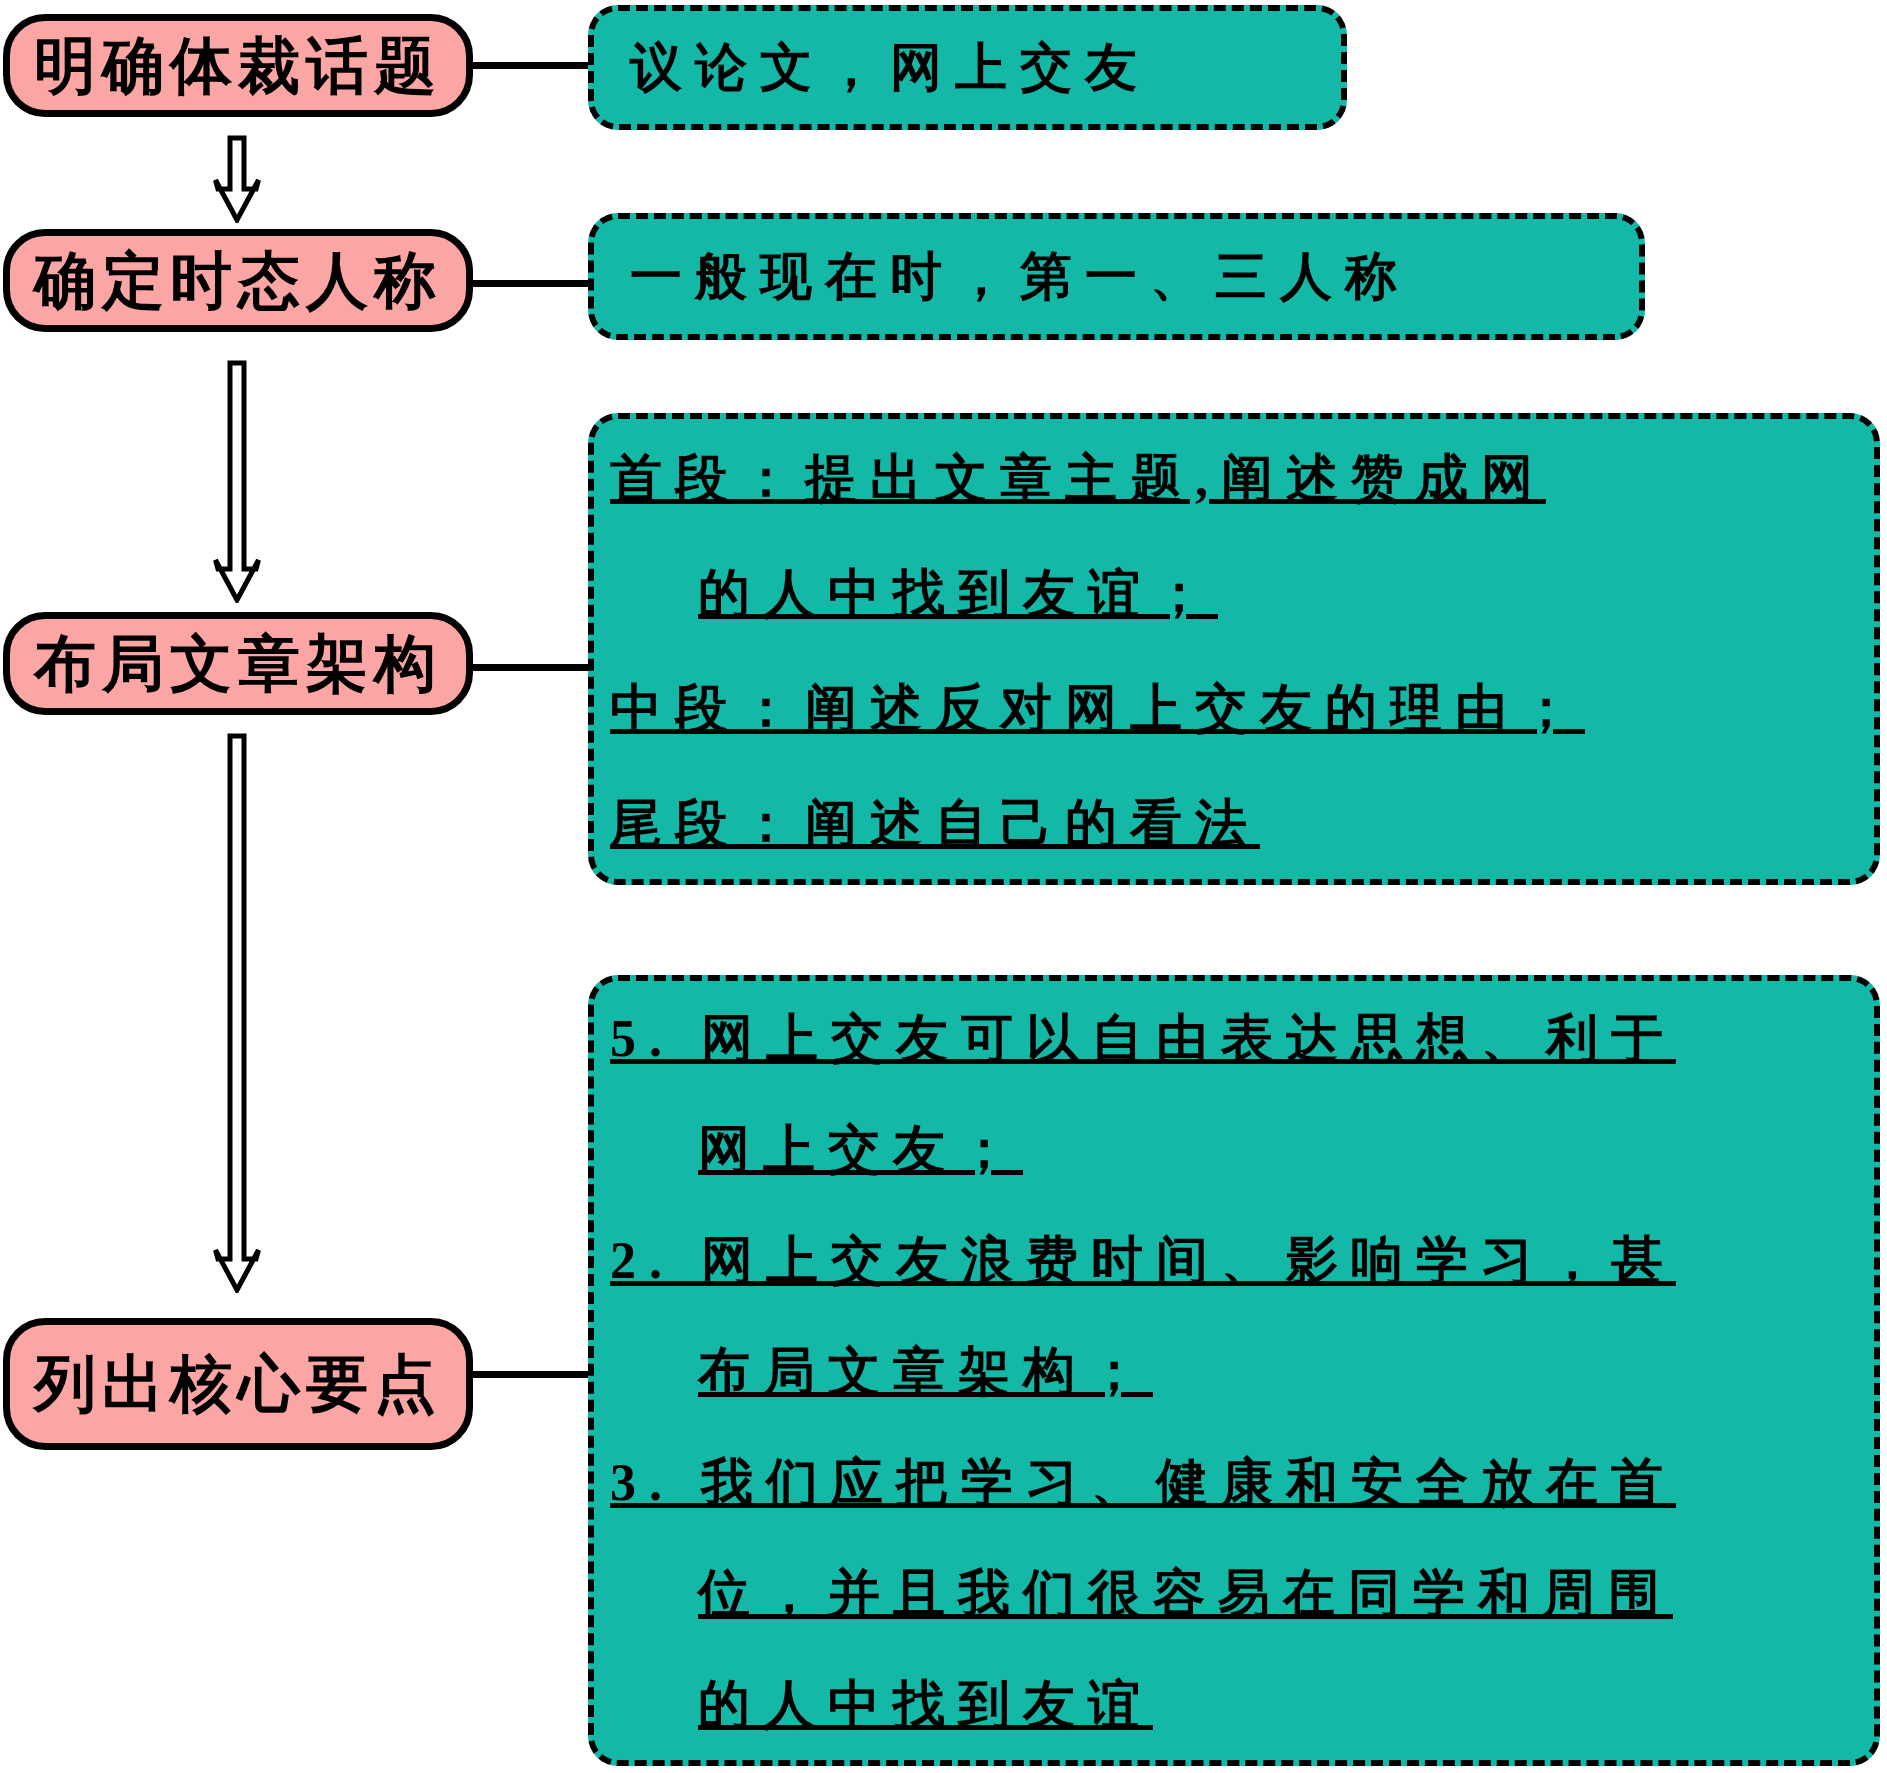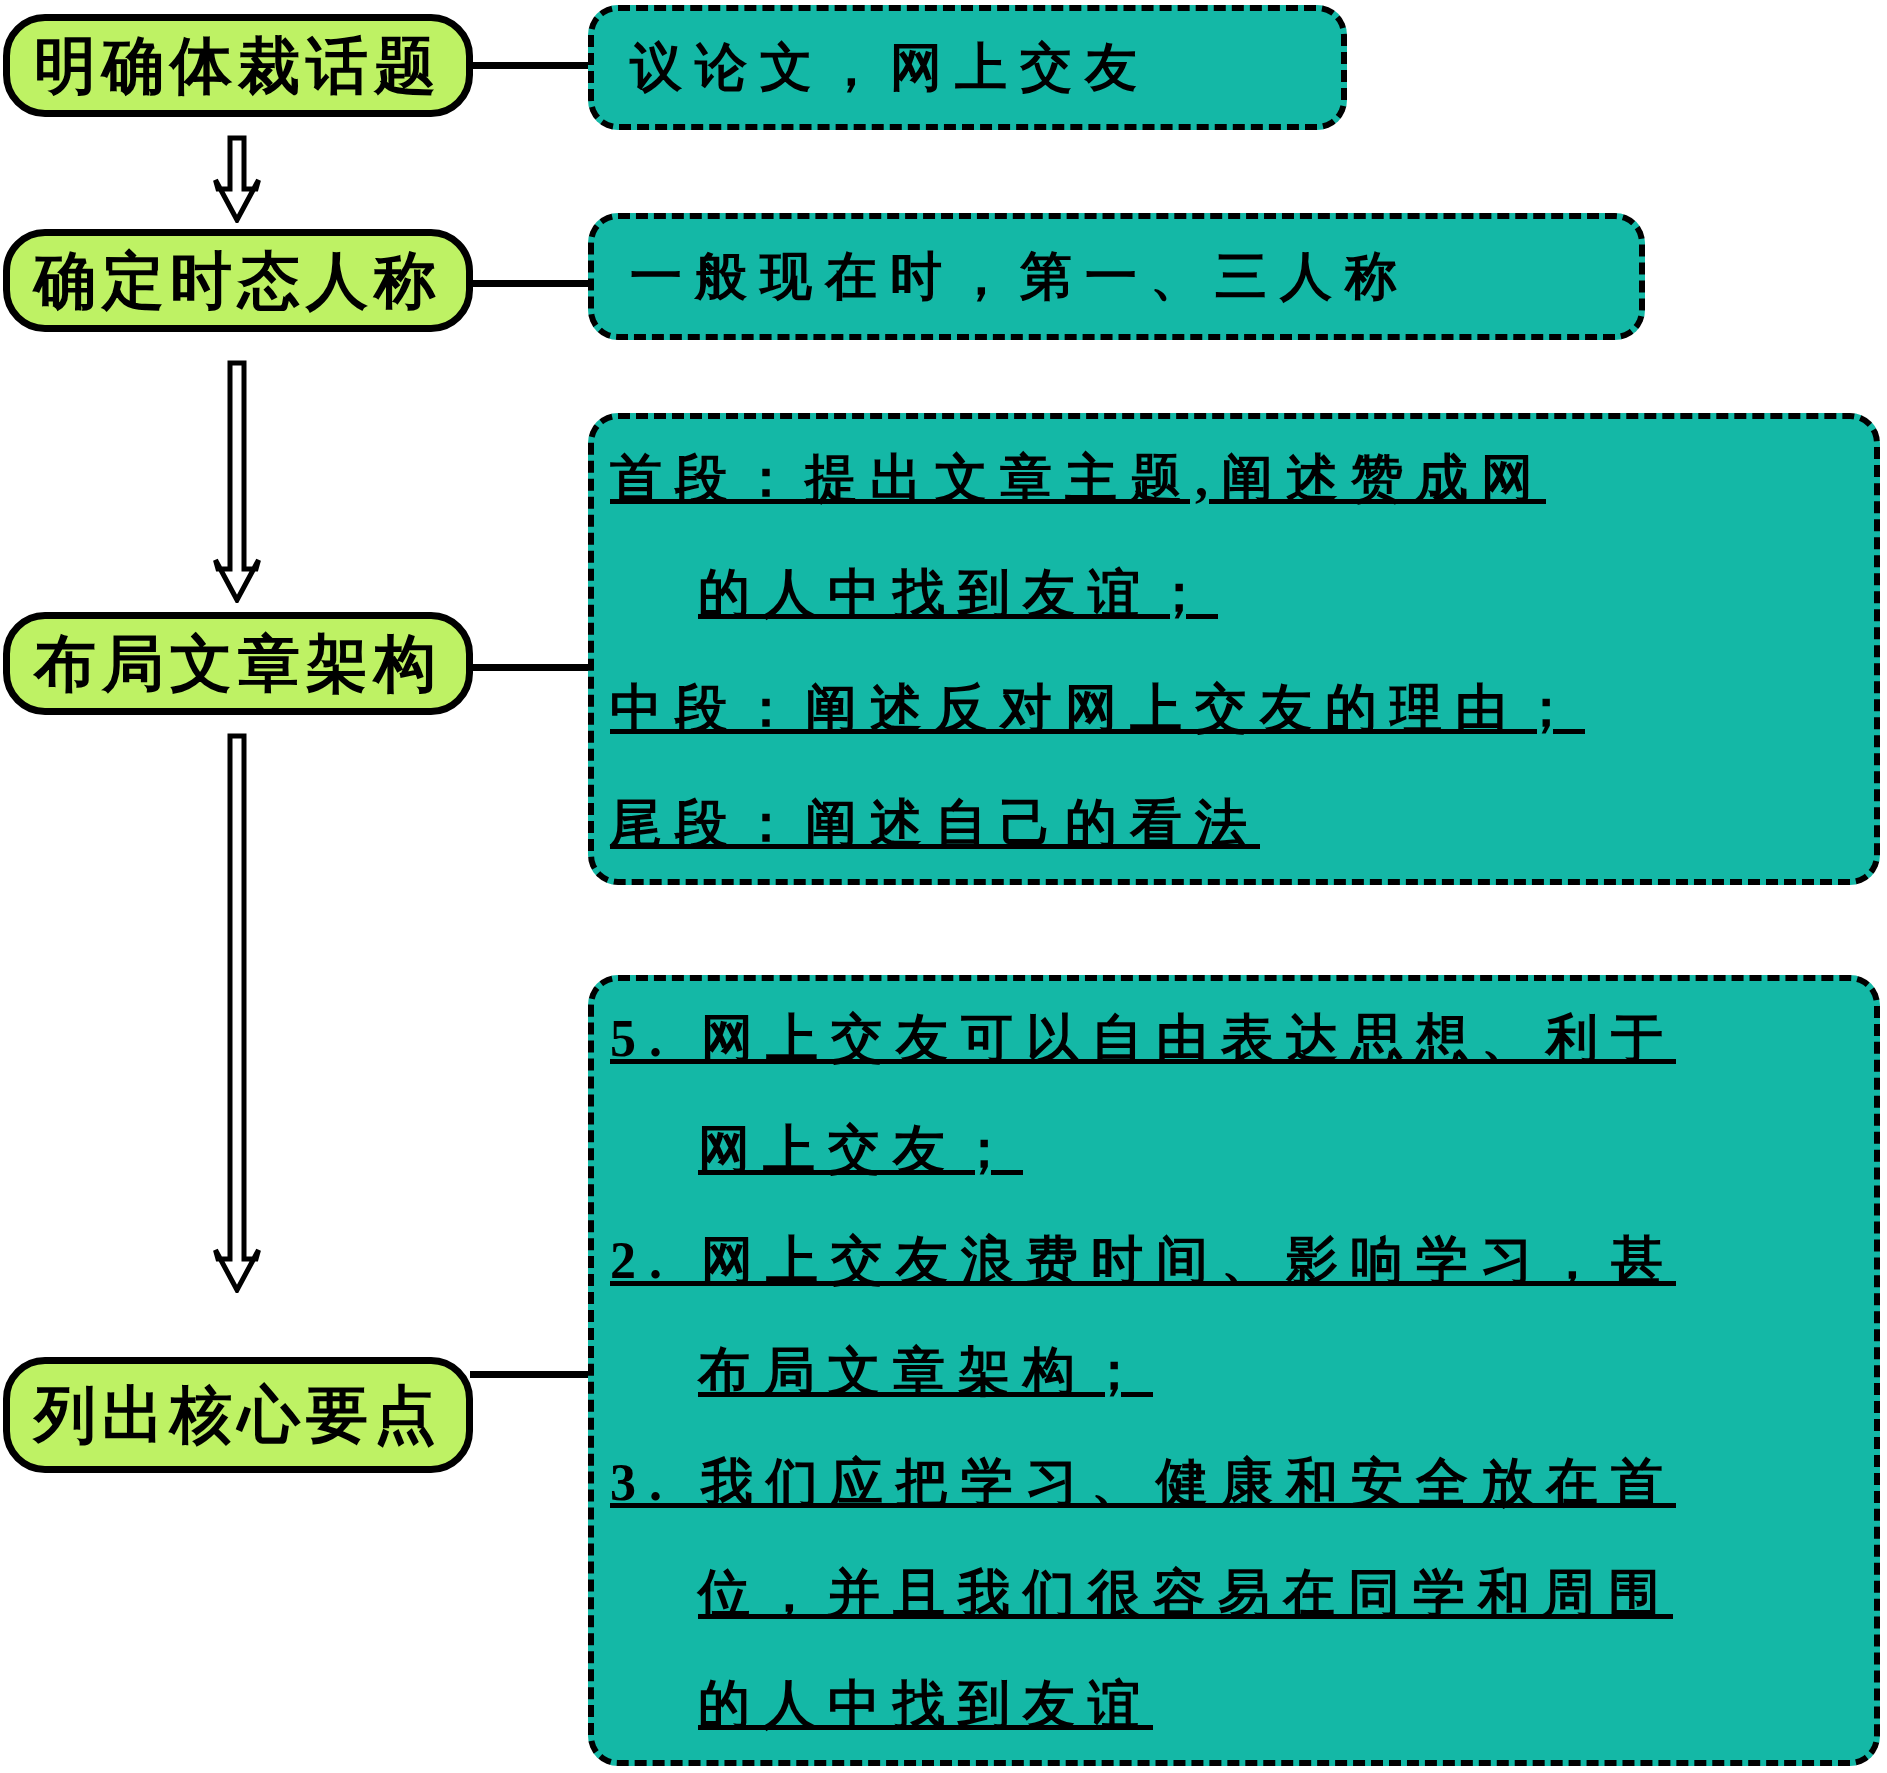--- a/index.html
+++ b/index.html
@@ -4,28 +4,28 @@
 <style>
   html,body { margin:0; padding:0; background:#ffffff; }
   .canvas {
     position:relative; width:1887px; height:1773px; background:#ffffff;
     font-family:"Liberation Serif","DejaVu Serif",serif; font-weight:700; color:#000000;
     overflow:hidden;
   }
   
   .step {
     position:absolute; left:3px; width:470px; height:103px;
-    border:7px solid #000; border-radius:42px; background:#bef264;
+    border:7px solid #000; border-radius:42px; background:#fca5a5;
     box-sizing:border-box; display:flex; align-items:center; justify-content:center;
     font-size:62px; letter-spacing:6px; white-space:nowrap;
   }
   #step-1 { top:14px; }
   #step-2 { top:229px; }
   #step-3 { top:612px; }
-  #step-4 { top:1357px; height:116px; }
+  #step-4 { top:1318px; height:132px; }
 
   
   .arrow { position:absolute; left:213px; width:48px; }
   #arrow-1 { top:135px; height:88px; }
   #arrow-2 { top:360px; height:243px; }
   #arrow-3 { top:733px; height:560px; }
   .arrow svg { display:block; width:48px; height:100%; }
 
   
   .connector { position:absolute; left:470px; width:122px; height:7px; background:#000; }

